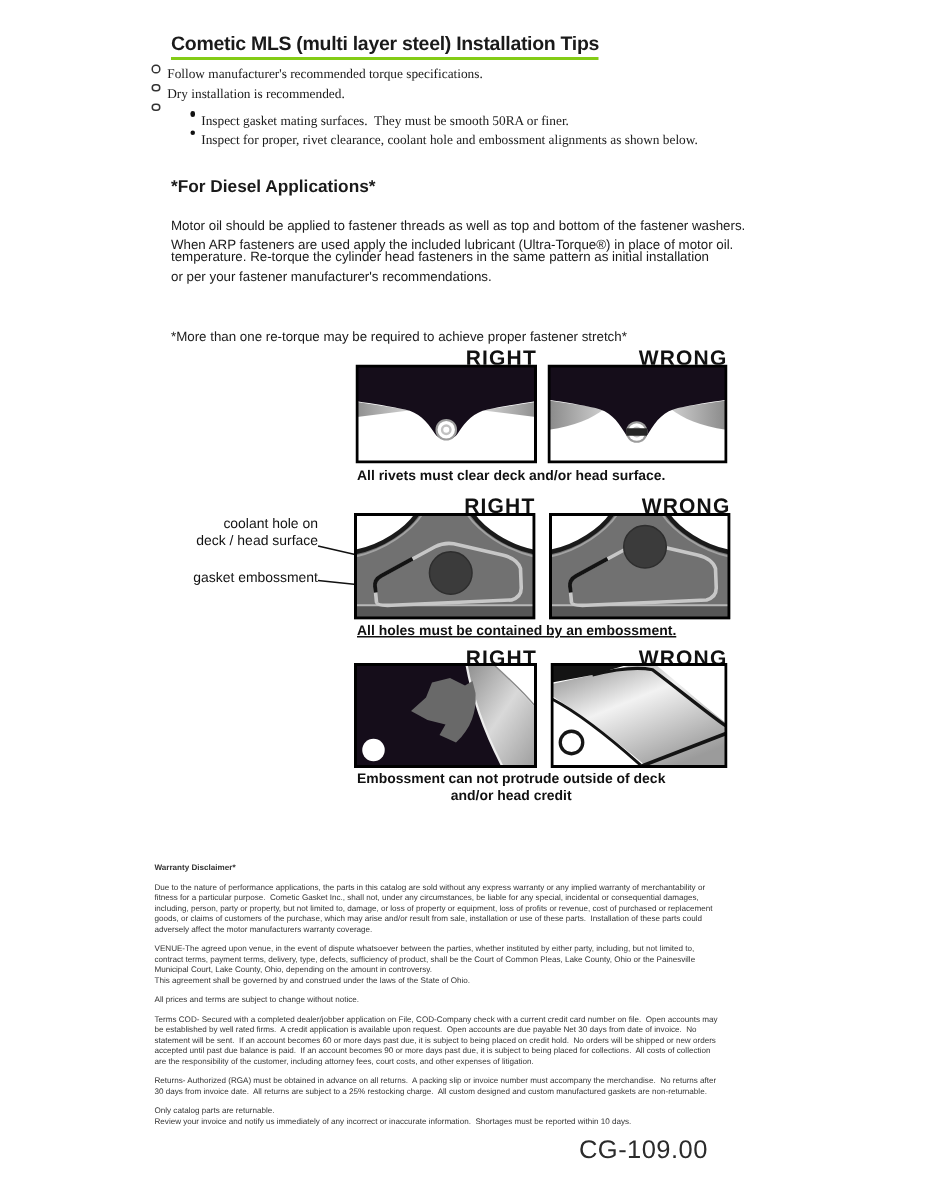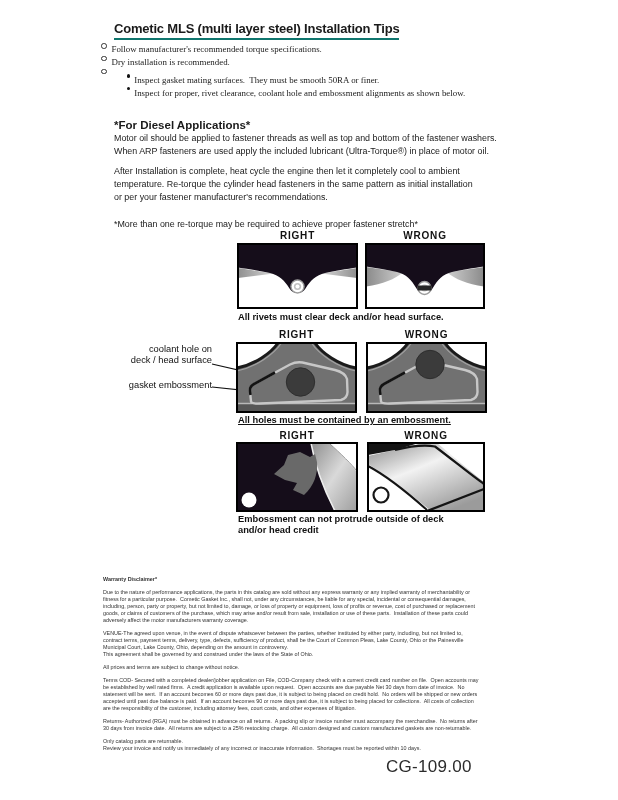--- a/index.html
+++ b/index.html
@@ -6,43 +6,43 @@
   body{
     width:618px;height:800px;position:relative;background:#ffffff;
     font-family:"Liberation Sans", sans-serif;color:var(--ink,#1a1a1a);
     overflow:hidden;
   }
   .abs{position:absolute;}
   .pre{white-space:pre;}
   
   .title{
     left:114px;top:21px;font-size:13px;font-weight:bold;letter-spacing:-0.2px;
-    border-bottom:2px solid #0f766e;padding-bottom:2px;
+    border-bottom:2px solid #84cc16;padding-bottom:2px;
   }
   
   .bullets{left:101px;top:43px;font-size:8.9px;line-height:12.9px;}
   .b-row{display:flex;align-items:flex-start;font-family:Liberation Serif, serif;}
   .o-dot{
     width:3.5px;height:3.5px;border:1px solid #333;border-radius:50%;
     display:inline-block;margin-right:5px;flex:0 0 auto;background:#fff;
   }
   .f-dot{
     width:3.2px;height:3.2px;border-radius:50%;display:inline-block;
     margin-right:4px;flex:0 0 auto;background:#111;
   }
   .sub{margin-left:26px;}
   
   .diesel-h{left:114px;top:119px;font-size:11.5px;font-weight:bold;}
   .para{font-size:8.9px;line-height:13px;}
-  .p1{left:114px;top:132px;}
+  .p1{left:114px;top:144px;}
   .p2{left:114px;top:165px;}
   .note{left:114px;top:219px;font-size:8.9px;}
   
-  .dg-label{font-size:10px;font-weight:bold;letter-spacing:0.8px;text-align:center;color:#111;}
-  .cap{font-size:9.3px;font-weight:bold;color:var(--caption-color,#111);line-height:10.6px;}
+  .dg-label{font-size:14px;font-weight:bold;letter-spacing:0.8px;text-align:right;color:#111;}
+  .cap{font-size:9.3px;font-weight:bold;color:var(--caption-color,#111);line-height:10.6px;text-align:center;}
   .side-label{font-size:9.3px;line-height:10.8px;text-align:right;color:#111;}
   svg.box{display:block;}
   
   .fineprint{left:103px;top:576px;width:420px;font-size:5.4px;line-height:6.9px;color:#333;}
   .fineprint .hd{font-weight:bold;margin-bottom:6.5px;}
   .fineprint .para-gap{height:6.2px;}
   
   .pagenum{left:386px;top:757px;font-size:17px;letter-spacing:0.3px;color:#2b2b2b;}
 </style>
 </head>
@@ -71,21 +71,20 @@
       <span class="pre">Inspect for proper, rivet clearance, coolant hole and embossment alignments as shown below.</span>
     </div>
 </div>
 
 <div class="abs diesel-h pre">*For Diesel Applications*</div>
 <div class="abs para p1">
   <div class="pre">Motor oil should be applied to fastener threads as well as top and bottom of the fastener washers.</div>
   <div class="pre">When ARP fasteners are used apply the included lubricant (Ultra-Torque®) in place of motor oil.</div>
 </div>
 <div class="abs para p2">
-  <div class="pre">After Installation is complete, heat cycle the engine then let it completely cool to ambient</div>
   <div class="pre">temperature. Re-torque the cylinder head fasteners in the same pattern as initial installation</div>
   <div class="pre">or per your fastener manufacturer's recommendations.</div>
 </div>
 <div class="abs note pre">*More than one re-torque may be required to achieve proper fastener stretch*</div>
 
 <div class="abs dg-label" style="left:237px;top:230px;width:121px;">RIGHT</div>
 <div class="abs dg-label" style="left:365px;top:230px;width:120px;">WRONG</div>
 
 <svg class="abs box" style="left:237px;top:243px;" width="121" height="66" viewBox="0 0 121 66">
   <defs>

